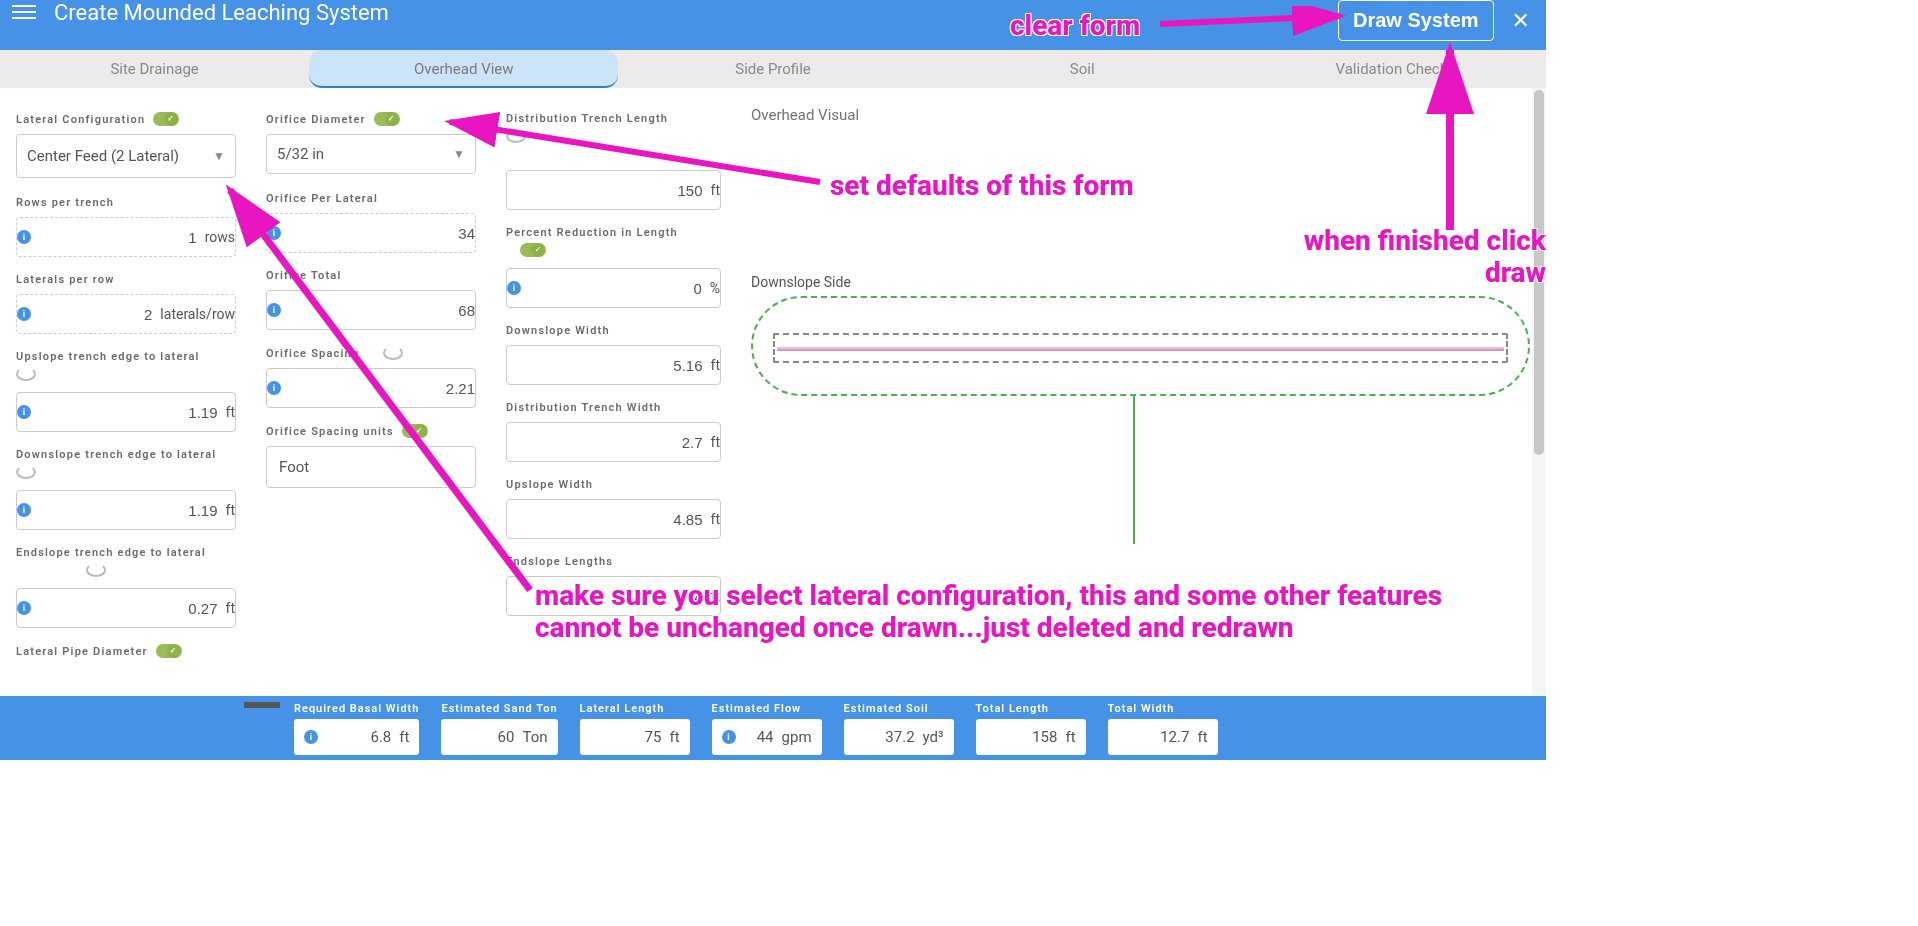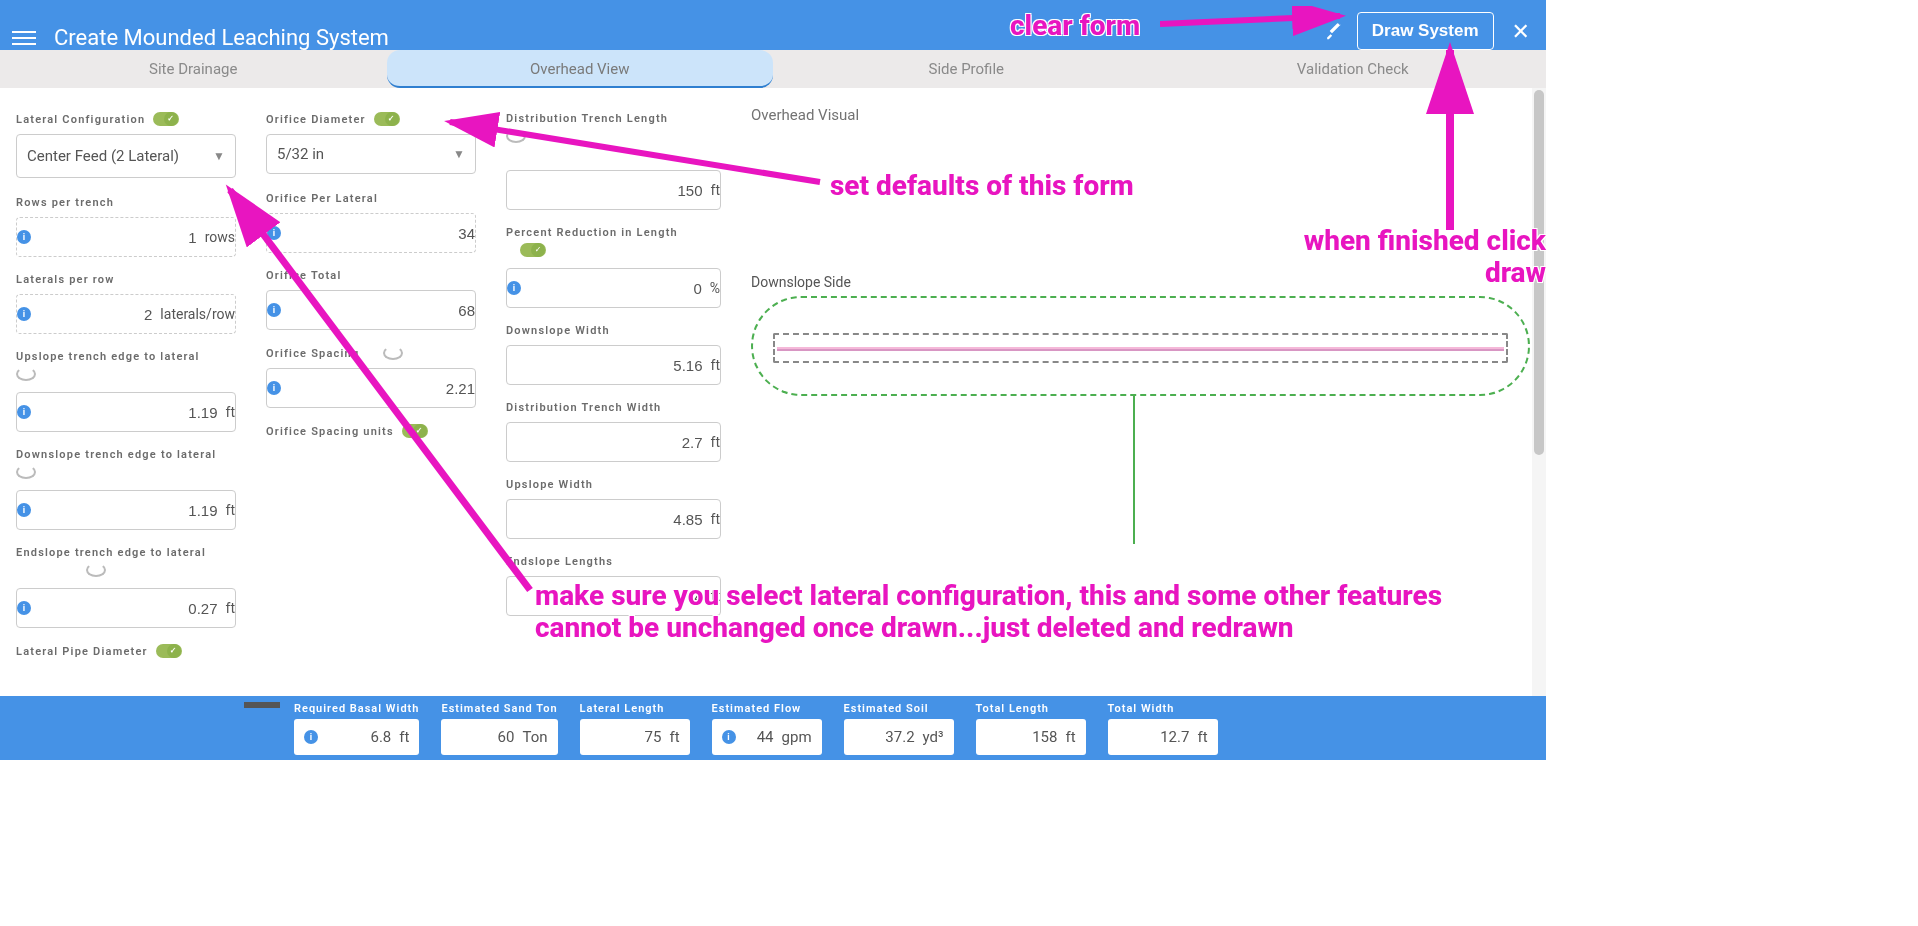--- a/index.html
+++ b/index.html
@@ -1,26 +1,26 @@
 <!DOCTYPE html>
 <html><head>
 <meta charset="utf-8">
 <style>
   * { box-sizing: border-box; margin: 0; padding: 0; }
   body { font-family: -apple-system, BlinkMacSystemFont, "Segoe UI", Roboto, sans-serif; font-size: 14px; color: #333; background: #fff; overflow: hidden; }
   .app { width: 1546px; height: 760px; position: relative; display: flex; flex-direction: column; }
 
   
-  .header { height: 50px; background: #4592e6; display: flex; align-items: flex-end; color: #fff; padding: 0 12px; }
+  .header { height: 50px; background: #4592e6; display: flex; align-items: flex-start; color: #fff; padding: 0 12px; }
   .hamburger { width: 24px; height: 24px; cursor: pointer; display: flex; flex-direction: column; justify-content: center; gap: 4px; margin-right: 18px; }
   .hamburger span { display:block; height:2px; background:#fff; width:100%; }
   .header-title { font-size: 22px; font-weight: 400; flex: 1; }
   .header-actions { display: flex; align-items: center; gap: 14px; }
   .brush-icon svg { width:20px; height:20px; fill:#fff; }
-  .draw-btn { border: 1px solid #fff; background: transparent; color: #fff; font-size: 17px; font-weight: 600; padding: 8px 14px; border-radius: 4px; cursor: pointer; }
+  .draw-btn { border: 1px solid #fff; background: transparent; color: #fff; font-size: 20px; font-weight: 600; padding: 8px 14px; border-radius: 4px; cursor: pointer; }
   .close-x { font-size: 22px; font-weight: 300; cursor: pointer; padding: 0 4px; }
 
   
   .tabs { height: 38px; display: flex; background: #eceaea; }
   .tab { flex: 1; text-align: center; line-height: 38px; color: #8a8a8a; font-size: 15px; cursor: pointer; }
   .tab.active { background: #cce4fa; color: #7a7a7a; border-bottom: 2px solid #2f7fd0; border-radius: 13px; }
 
   
   .main { flex: 1; overflow-y: auto; padding: 18px 16px 10px 16px; display: flex; gap: 30px; position: relative; }
   .col { display: flex; flex-direction: column; gap: 6px; }
@@ -88,20 +88,21 @@
       </div>
       <button class="draw-btn">Draw System</button>
       <div class="close-x">✕</div>
     </div>
   </div>
 
   <div class="tabs">
     <div class="tab">Site Drainage</div>
     <div class="tab active">Overhead View</div>
     <div class="tab">Side Profile</div>
+    <div class="tab">Soil</div>
     <div class="tab">Validation Check</div>
   </div>
 
   <div class="main">
 
     <div class="col col1">
       <div class="field-label">
           <span>Lateral Configuration</span>
           <span class="toggle"></span>
         </div>
@@ -185,20 +186,21 @@
       <div class="field-label"><span>Orifice Spacing</span>&nbsp;&nbsp;<span class="spinner-icon"></span></div>
       <div class="input-box">
         <span class="info">i</span>
         <input class="value" value="2.21" style="">
       </div>
 
       <div class="field-label">
           <span>Orifice Spacing units</span>
           <span class="toggle"></span>
         </div>
+      <div class="static-box">Foot</div>
     </div>
 
     <div class="col col3">
       <div class="field-label">
           <span>Distribution Trench Length</span>
         </div>
       <div style="margin-top:-2px;"><span class="spinner-icon"></span></div>
       <div class="input-box" style="margin-top:18px;">
         <input class="value" value="150" style="">
         <span class="unit">ft</span>

